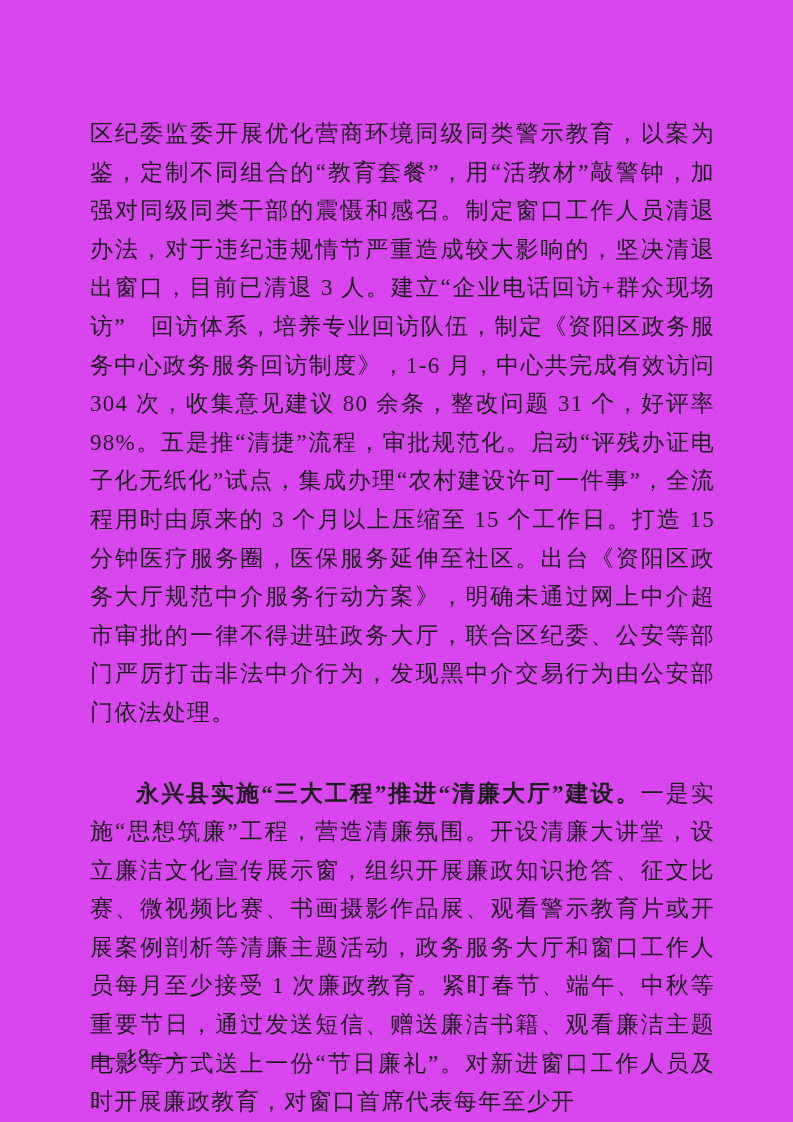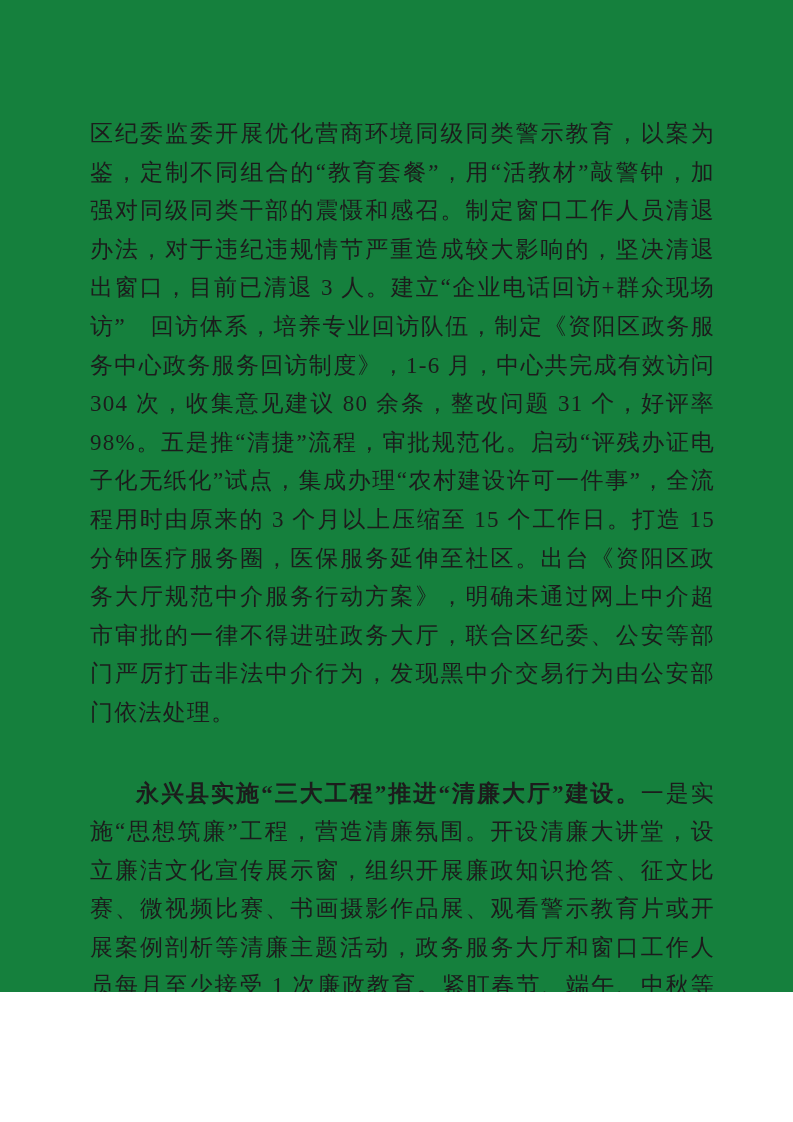--- a/index.html
+++ b/index.html
@@ -3,22 +3,22 @@
 <meta charset="utf-8">
 <style>
   html, body {
     margin: 0;
     padding: 0;
     background: #ffffff;
   }
   .page {
     position: relative;
     width: 793px;
-    height: 992px;
-    background: #15803d;
+    height: 1122px;
+    background: #d946ef;
     overflow: hidden;
     font-family: "Liberation Serif", "DejaVu Serif", serif;
     color: #1c1c1c;
   }
   .text-block {
     position: absolute;
     top: 115px;
     left: 90px;
     width: 625px;
   }

